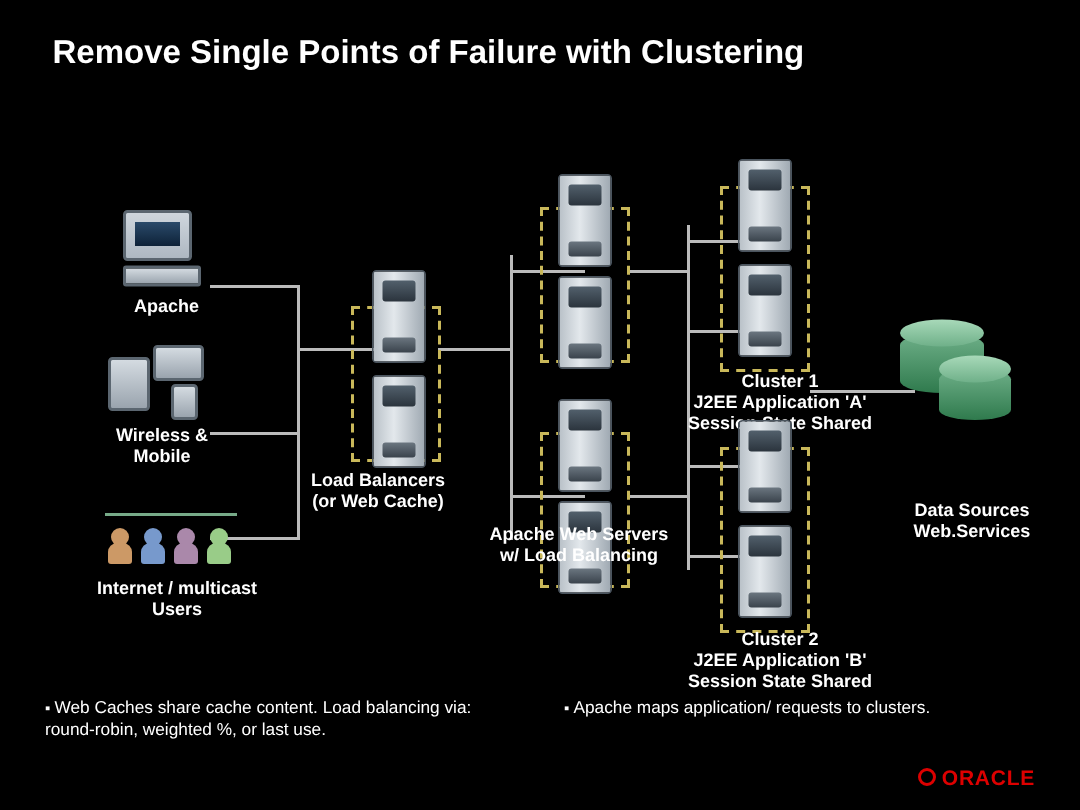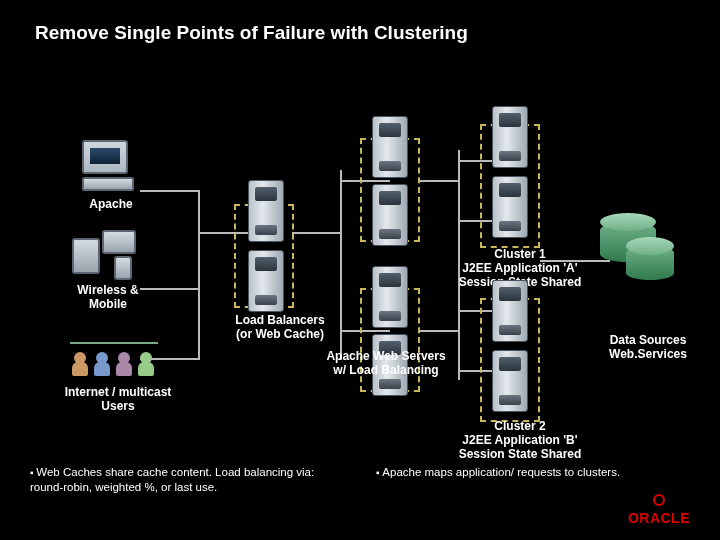--- a/index.html
+++ b/index.html
@@ -9,21 +9,21 @@
     font-family: Arial, Helvetica, sans-serif;
     width: 720px;
     height: 540px;
     position: relative;
     overflow: hidden;
   }
   .slide-title {
     position: absolute;
     top: 22px;
     left: 35px;
-    font-size: 19px;
+    font-size: 22px;
     font-weight: bold;
     color: #fff;
   }
   .label {
     position: absolute;
     color: #fff;
     font-size: 12px;
     font-weight: bold;
     text-align: center;
     line-height: 1.15;
@@ -41,21 +41,20 @@
   }
   .bullets > div { flex: 1; }
   .bullets .bullet-marker { font-size: 10px; }
   .logo {
     position: absolute;
     right: 30px;
     bottom: 14px;
     display: flex;
     align-items: center;
     gap: 4px;
-    flex-direction: column;
   }
   .logo .o {
     width: 12px; height: 12px; border: 2px solid #d00; border-radius: 50%;
   }
   .logo .txt { color: #d00; font-weight: bold; font-size: 14px; letter-spacing: 0.5px; }
 
   
   .icon { position: absolute; }
 
   
@@ -170,21 +169,21 @@
   <span style="position:absolute; left:50px; top:22px; width:16px;height:14px;background:#a8a;border-radius:6px 6px 2px 2px;"></span>
   <div class="avatar" style="position:absolute; left:74px; top:12px; background:#9c8;"></div>
   <span style="position:absolute; left:72px; top:22px; width:16px;height:14px;background:#9c8;border-radius:6px 6px 2px 2px;"></span>
 </div>
 <div class="label" style="left:58px; top:386px; width:120px; white-space:pre-line;">Internet / multicast
 Users</div>
 
 <div class="cluster-box" style="left:234px; top:204px; width:60px; height:104px;"></div>
 <div class="server small" style="left:248px; top:180px;"></div>
 <div class="server small" style="left:248px; top:250px;"></div>
-<div class="label" style="left:220px; top:314px; width:120px; white-space:pre-line;">Load Balancers
+<div class="label" style="left:192px; top:314px; width:120px; white-space:pre-line;">Load Balancers
 (or Web Cache)</div>
 
 <div class="cluster-box" style="left:360px; top:138px; width:60px; height:104px;"></div>
 <div class="server small" style="left:372px; top:116px;"></div>
 <div class="server small" style="left:372px; top:184px;"></div>
 <div class="cluster-box" style="left:360px; top:288px; width:60px; height:104px;"></div>
 <div class="server small" style="left:372px; top:266px;"></div>
 <div class="server small" style="left:372px; top:334px;"></div>
 
 <style></style>

